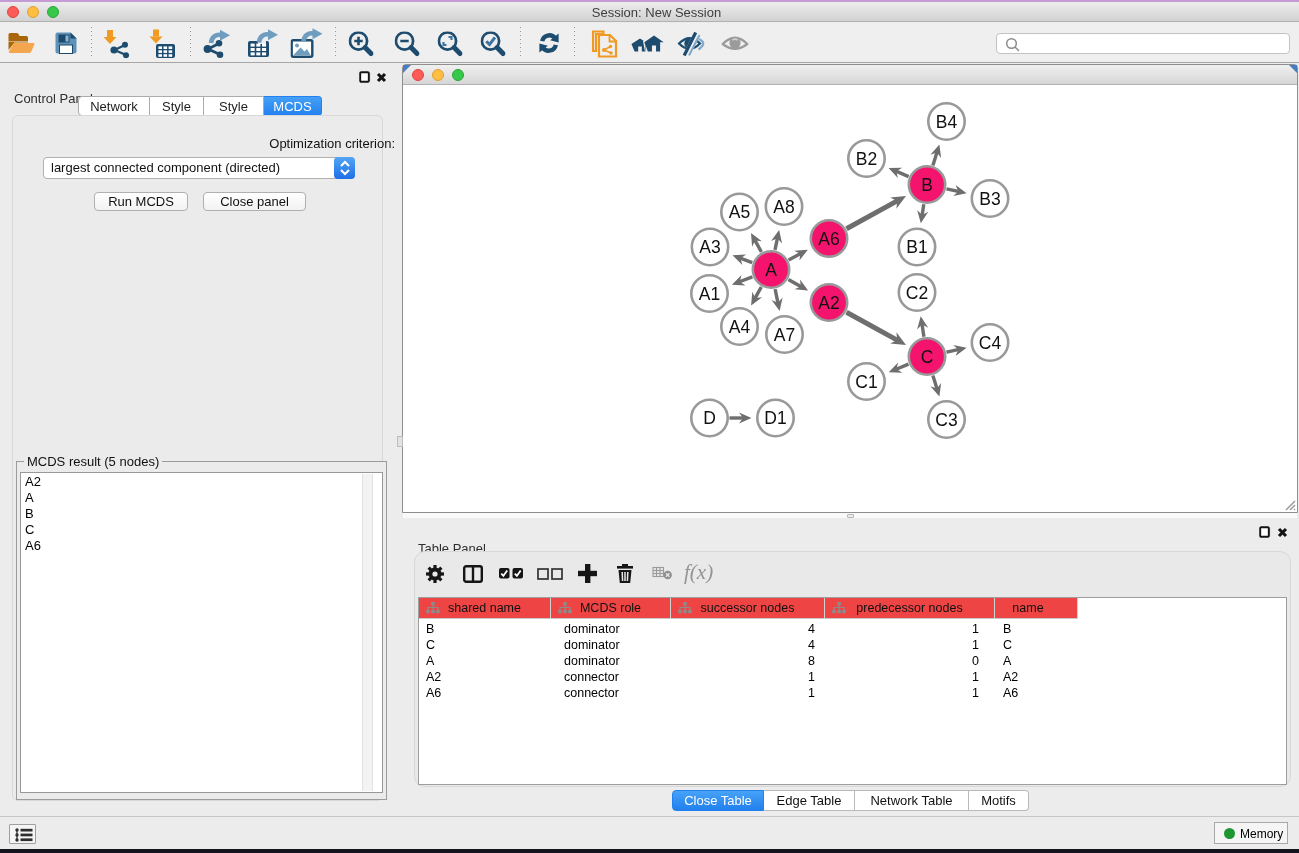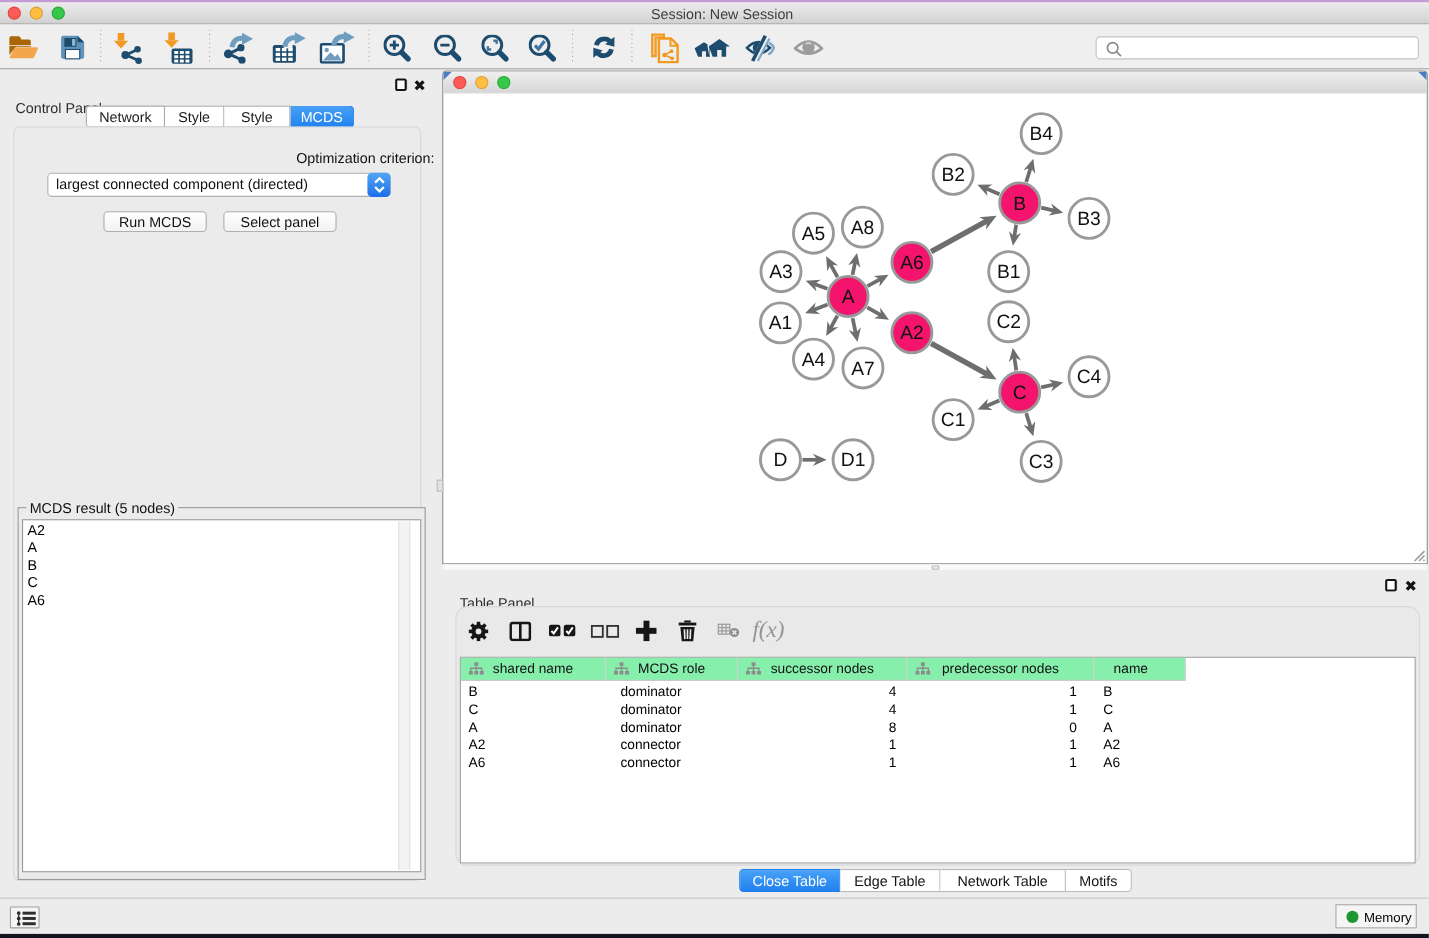--- a/index.html
+++ b/index.html
@@ -41,21 +41,21 @@
 
 
 #netwin { left:402px; top:64px; width:896px; height:449px; background:#fff; border:1px solid #8e8e8e; border-radius:4px 4px 0 0; }
 #nw-title { position:absolute; left:0; top:0; right:0; height:20px; background:linear-gradient(#f0f0f0,#d6d6d6); border-bottom:1px solid #b1b1b1; border-radius:4px 4px 0 0; }
 .ttext { position:absolute; left:14px; right:0; text-align:center; font-size:13px; color:#333; }
 
 
 #tp-title { left:418px; top:525px; font-size:13px; color:#2e2e2e;margin-top:16px; }
 #tp-panel { left:414px; top:551px; width:877px; height:236px; background:#e9e9e9; border:1px solid #d8d8d8; border-radius:11px; }
 #tbl { position:absolute; left:3px; top:45px; width:869px; height:188px; background:#fff; border:1px solid #9e9e9e; }
-#thead { position:absolute; left:0; top:0; width:659px; height:21px; background:#86efac; border-bottom:1px solid #c9c9c9; }
+#thead { position:absolute; left:0; top:0; width:659px; height:21px; background:#ef4444; border-bottom:1px solid #c9c9c9; }
 .th { position:absolute; top:0; height:21px; border-right:1px solid #d2d2d2; font-size:12.5px; color:#111; }
 .th span { position:absolute; left:0; right:0; top:3px; text-align:center; }
 .hicon { position:absolute; top:4px; }
 .trow { position:absolute; font-size:12.5px; color:#000; }
 
 #btabs { left:672px; top:790px; height:21px; display:flex; }
 .btab { height:21px; border:1px solid #b9b9b9; border-left:none; background:#fff; font-size:13px; color:#111; display:flex; align-items:center; justify-content:center; }
 .btab.first { border-left:1px solid #b9b9b9; border-radius:4px 0 0 4px; }
 .btab.last { border-radius:0 4px 4px 0; }
 .btab.sel { background:linear-gradient(#48a2f7,#2080ee); color:#fff; border-color:#2080ee; }
@@ -233,21 +233,21 @@
 <div id="opt-label" class="abs">Optimization criterion:</div>
 <div id="combo" class="abs">largest connected component (directed)
   <div class="cap">
       <svg style="position:absolute;left:3.5px;top:2px" width="14" height="18" viewBox="0 0 14 18">
         <path d="M3,7 L7,3 L11,7" stroke="#fff" stroke-width="2" fill="none"></path>
         <path d="M3,11 L7,15 L11,11" stroke="#fff" stroke-width="2" fill="none"></path>
       </svg>
     </div>
 </div>
 <div class="btn" style="left:94px; top:192px; width:94px;">Run MCDS</div>
-<div class="btn" style="left:203px; top:192px; width:103px;">Select panel</div>
+<div class="btn" style="left:203px; top:192px; width:103px;">Close panel</div>
 <div id="group" class="abs">
   <div class="glabel">MCDS result (5 nodes)</div>
   <div id="listbox">A2<br>A<br>B<br>C<br>A6
     <div class="sb"></div>
   </div>
 </div>
 
 <div id="netwin" class="abs">
   <div id="nw-title">
     <div class="tl r" style="left:9px; top:4px"></div>

